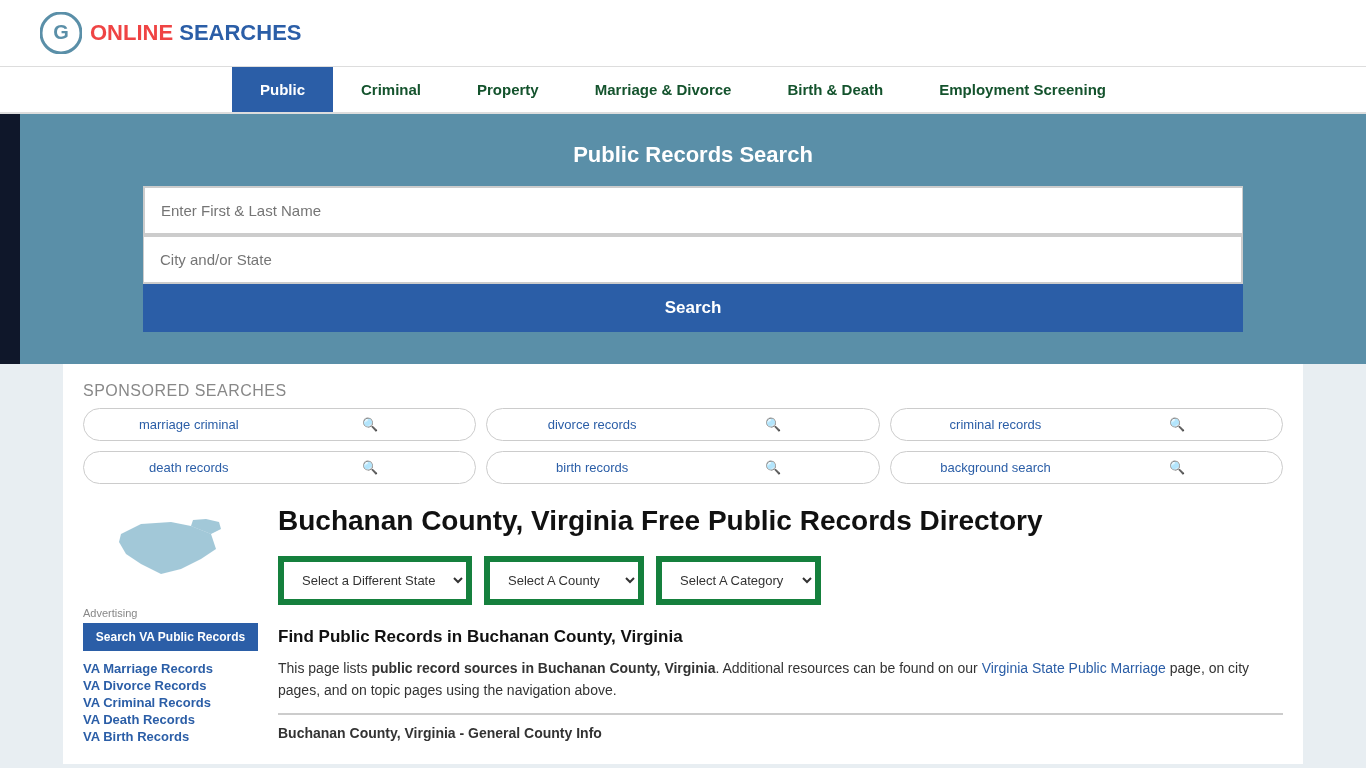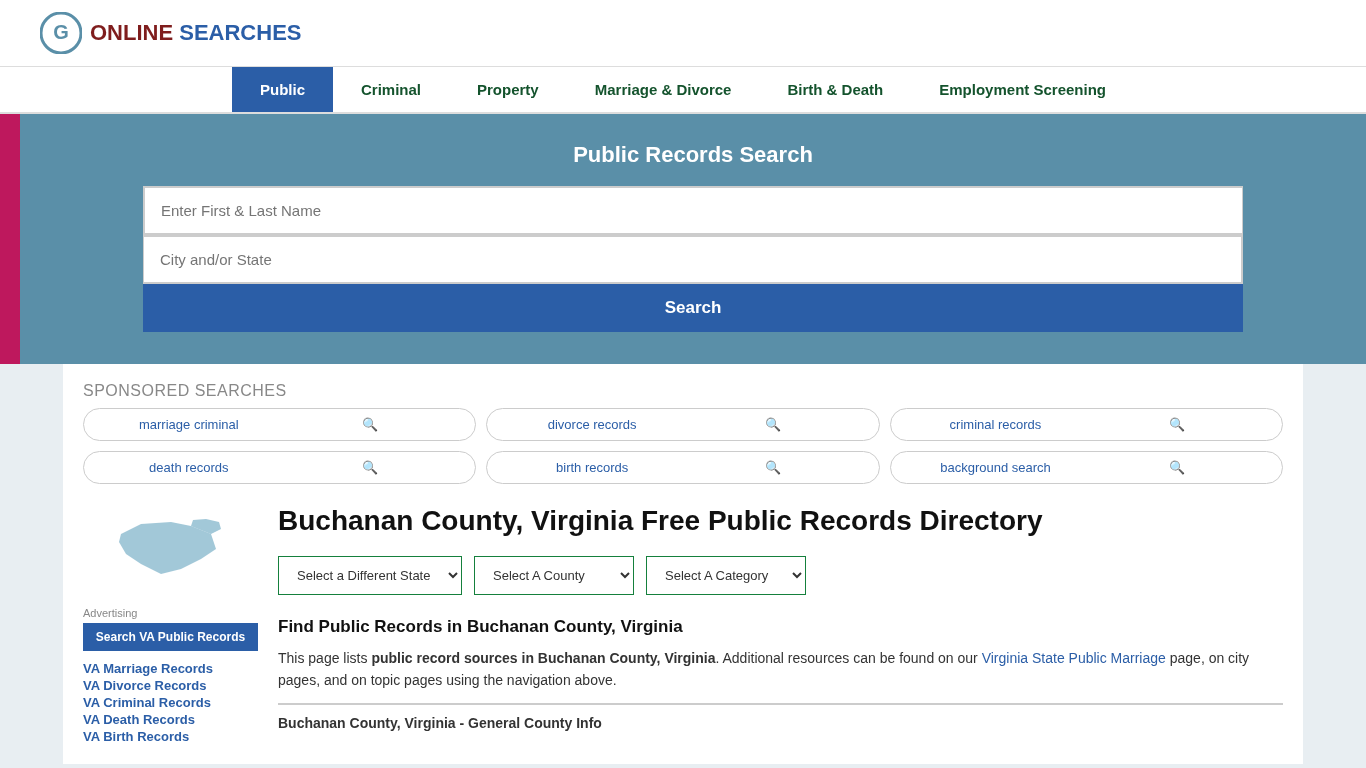--- a/index.html
+++ b/index.html
@@ -3,21 +3,21 @@
   <meta charset="utf-8">
   <style>
     * { box-sizing: border-box; margin: 0; padding: 0; }
     body { font-family: Arial, sans-serif; background: #e8eef2; font-size: 14px; color: #333; }
 
     
     .header { background: #fff; padding: 12px 40px; display: flex; align-items: center; border-bottom: 1px solid #ddd; }
     .logo { display: flex; align-items: center; gap: 8px; }
     .logo-icon { width: 42px; height: 42px; }
     .logo-text { font-size: 22px; font-weight: bold; }
-    .logo-text span.online { color: #7f1d1d; }
+    .logo-text span.online { color: #ef4444; }
     .logo-text span.searches { color: #2b5ea7; }
 
     
     .nav { background: #fff; display: flex; justify-content: center; border-bottom: 2px solid #ddd; }
     .nav a {
       display: inline-block;
       padding: 14px 28px;
       text-decoration: none;
       color: #14532d;
       font-size: 15px;
@@ -93,21 +93,21 @@
 
     
     .main-content { flex: 1; min-width: 0; }
     .page-title { font-size: 28px; font-weight: 900; color: #111; margin-bottom: 18px; line-height: 1.2; }
 
     
     .dropdowns-row { display: flex; gap: 12px; margin-bottom: 22px; }
     .dropdowns-row select {
       padding: 10px 14px;
       font-size: 13px;
-      border: 1px solid #15803d;
+      border: 6px solid #15803d;
       background: #fff;
       cursor: pointer;
       min-width: 160px;
       color: #333;
     }
 
     
     .find-title { font-size: 17px; font-weight: bold; color: #111; margin-bottom: 10px; }
     .find-desc { font-size: 14px; color: #333; line-height: 1.6; margin-bottom: 12px; }
     .find-desc strong { font-weight: bold; }
@@ -115,21 +115,21 @@
 
     
     .county-section { border-top: 2px solid #ccc; padding-top: 10px; }
     .county-section-title { font-weight: bold; font-size: 14px; color: #333; }
 
     
     .page-wrapper { background: #e8eef2; min-height: 768px; }
     .content-wrapper { background: #fff; max-width: 1240px; margin: 0 auto; }
 
     
-    .full-hero { background: #be185d; width: 100%; padding-left: 20px; }
+    .full-hero { background: #0f172a; width: 100%; padding-left: 20px; }
 
     
     .nav-wrapper { background: #fff; width: 100%; }
   </style>
 </head>
 <body>
 
 <div class="page-wrapper">
 
   <div class="nav-wrapper">

